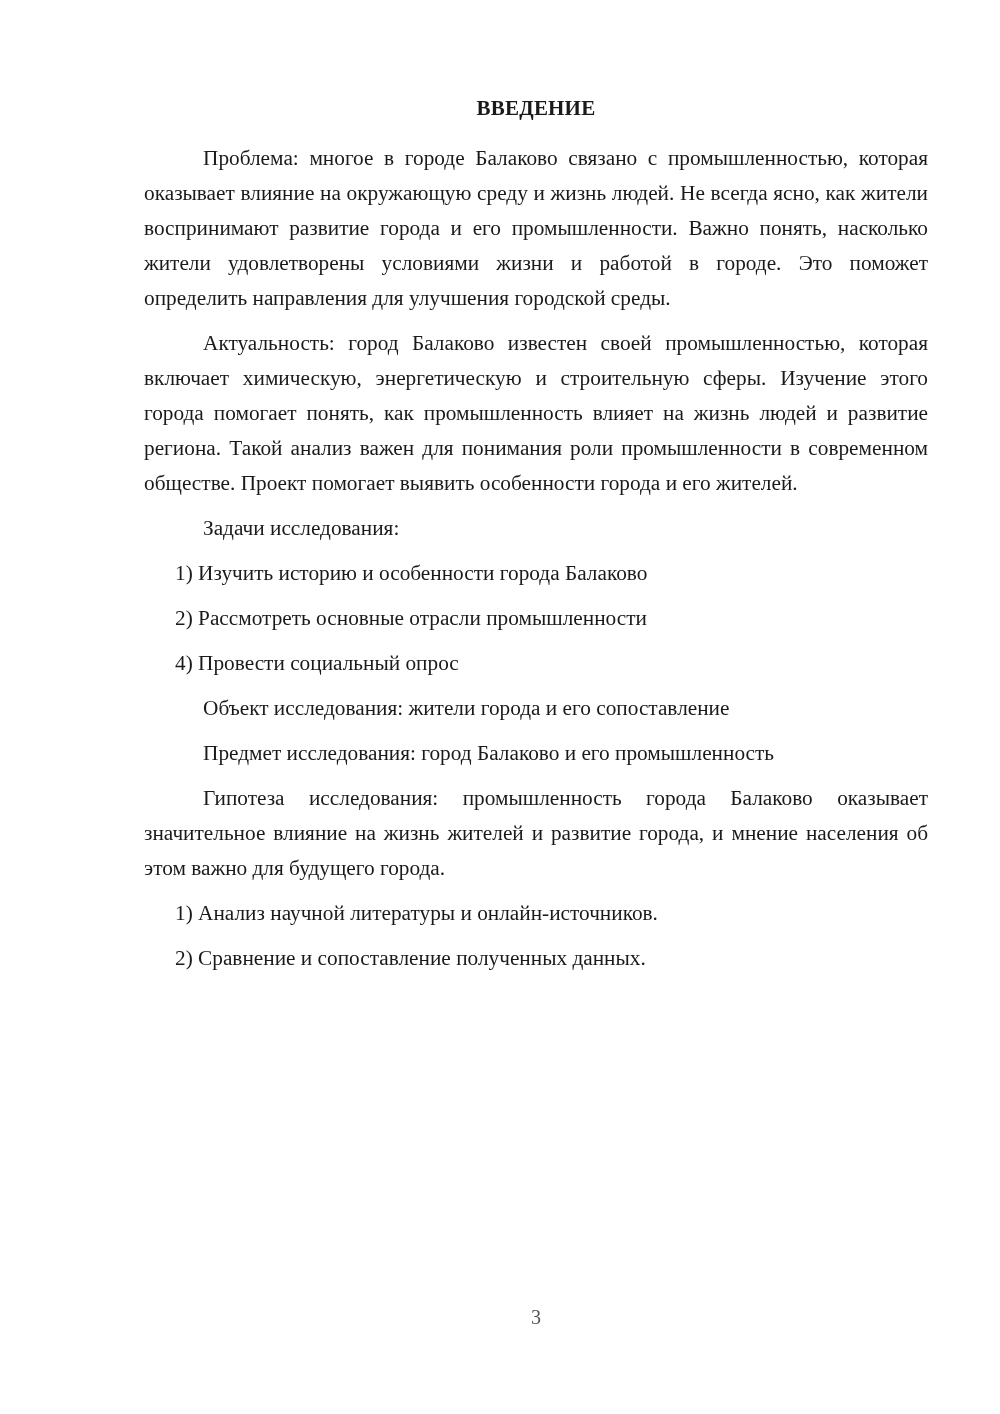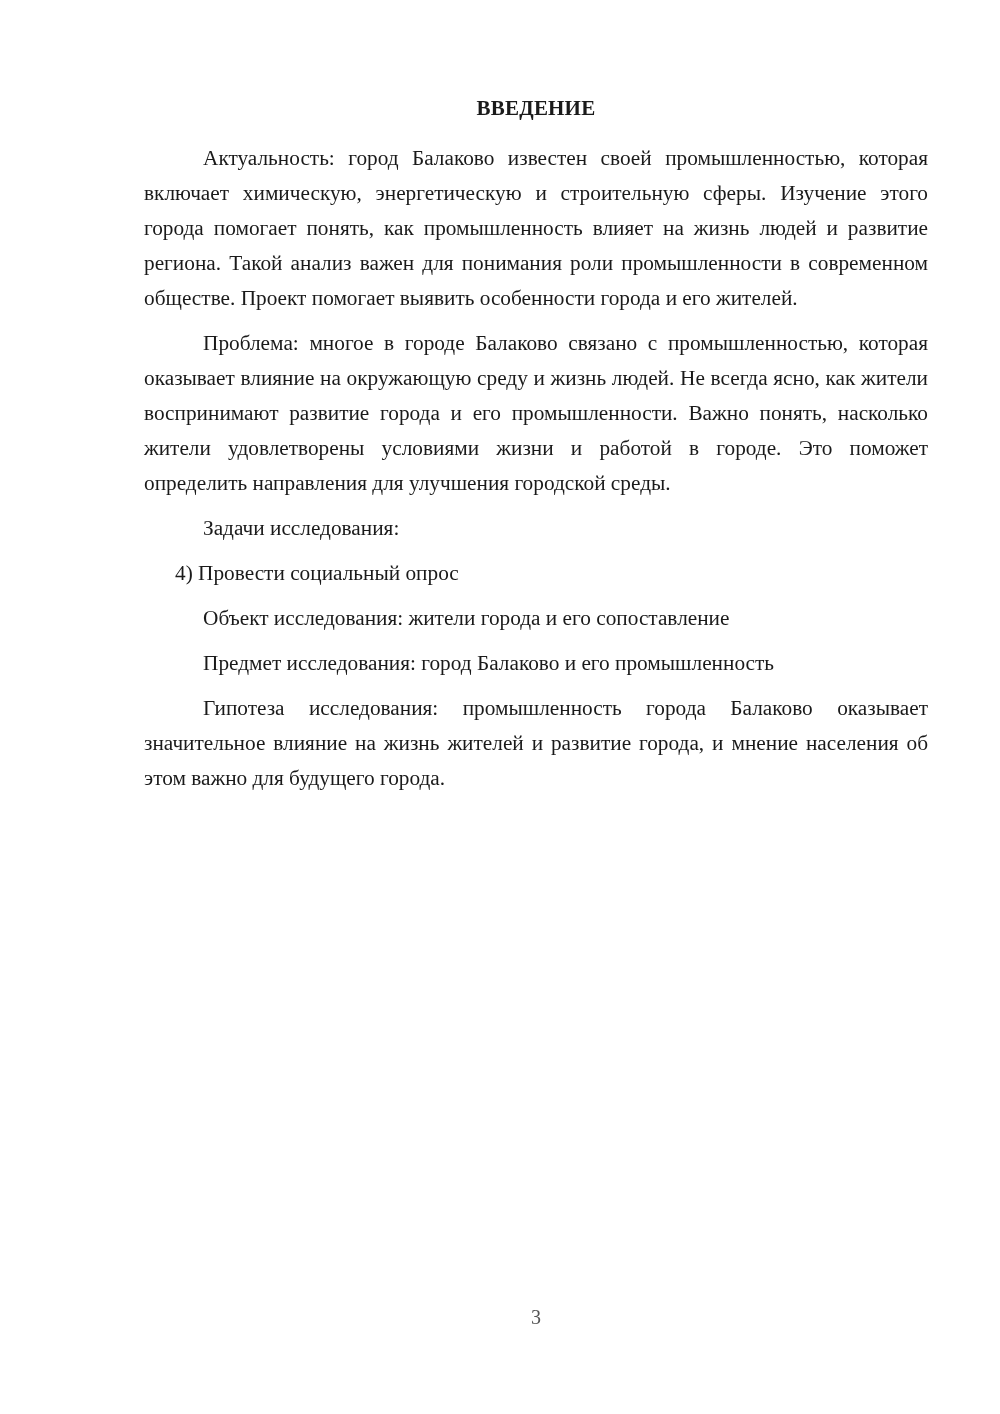--- a/index.html
+++ b/index.html
@@ -16,28 +16,34 @@
   .pagenum { position: absolute; top: 1306px; left: 0; width: 1072px; text-align: center;
              font-size: 20px; color: #555; }
 </style>
 </head>
 <body>
 
 <div class="page">
   <div class="title">ВВЕДЕНИЕ</div>
 
   <div class="body">
+    <p class="para">Проблема: многое в городе Балаково связано с промышленностью, которая оказывает влияние на окружающую среду и жизнь людей. Не всегда ясно, как жители воспринимают развитие города и его промышленности. Важно понять, насколько жители удовлетворены условиями жизни и работой в городе. Это поможет определить направления для улучшения городской среды.</p>
     <p class="para">Актуальность: город Балаково известен своей промышленностью, которая включает химическую, энергетическую и строительную сферы. Изучение этого города помогает понять, как промышленность влияет на жизнь людей и развитие региона. Такой анализ важен для понимания роли промышленности в современном обществе. Проект помогает выявить особенности города и его жителей.</p>
-    <p class="para">Проблема: многое в городе Балаково связано с промышленностью, которая оказывает влияние на окружающую среду и жизнь людей. Не всегда ясно, как жители воспринимают развитие города и его промышленности. Важно понять, насколько жители удовлетворены условиями жизни и работой в городе. Это поможет определить направления для улучшения городской среды.</p>
 
     <p class="indent-line">Задачи исследования:</p>
     <ul class="list">
+      <li>1) Изучить историю и особенности города Балаково</li>
+      <li>2) Рассмотреть основные отрасли промышленности</li>
       <li>4) Провести социальный опрос</li>
     </ul>
 
     <p class="indent-line">Объект исследования: жители города и его сопоставление</p>
     <p class="indent-line">Предмет исследования: город Балаково и его промышленность</p>
     <p class="para">Гипотеза исследования: промышленность города Балаково оказывает значительное влияние на жизнь жителей и развитие города, и мнение населения об этом важно для будущего города.</p>
 
+    <ul class="list">
+      <li>1) Анализ научной литературы и онлайн-источников.</li>
+      <li>2) Сравнение и сопоставление полученных данных.</li>
+    </ul>
   </div>
 
   <div class="pagenum">3</div>
 </div>
 
 </body></html>

